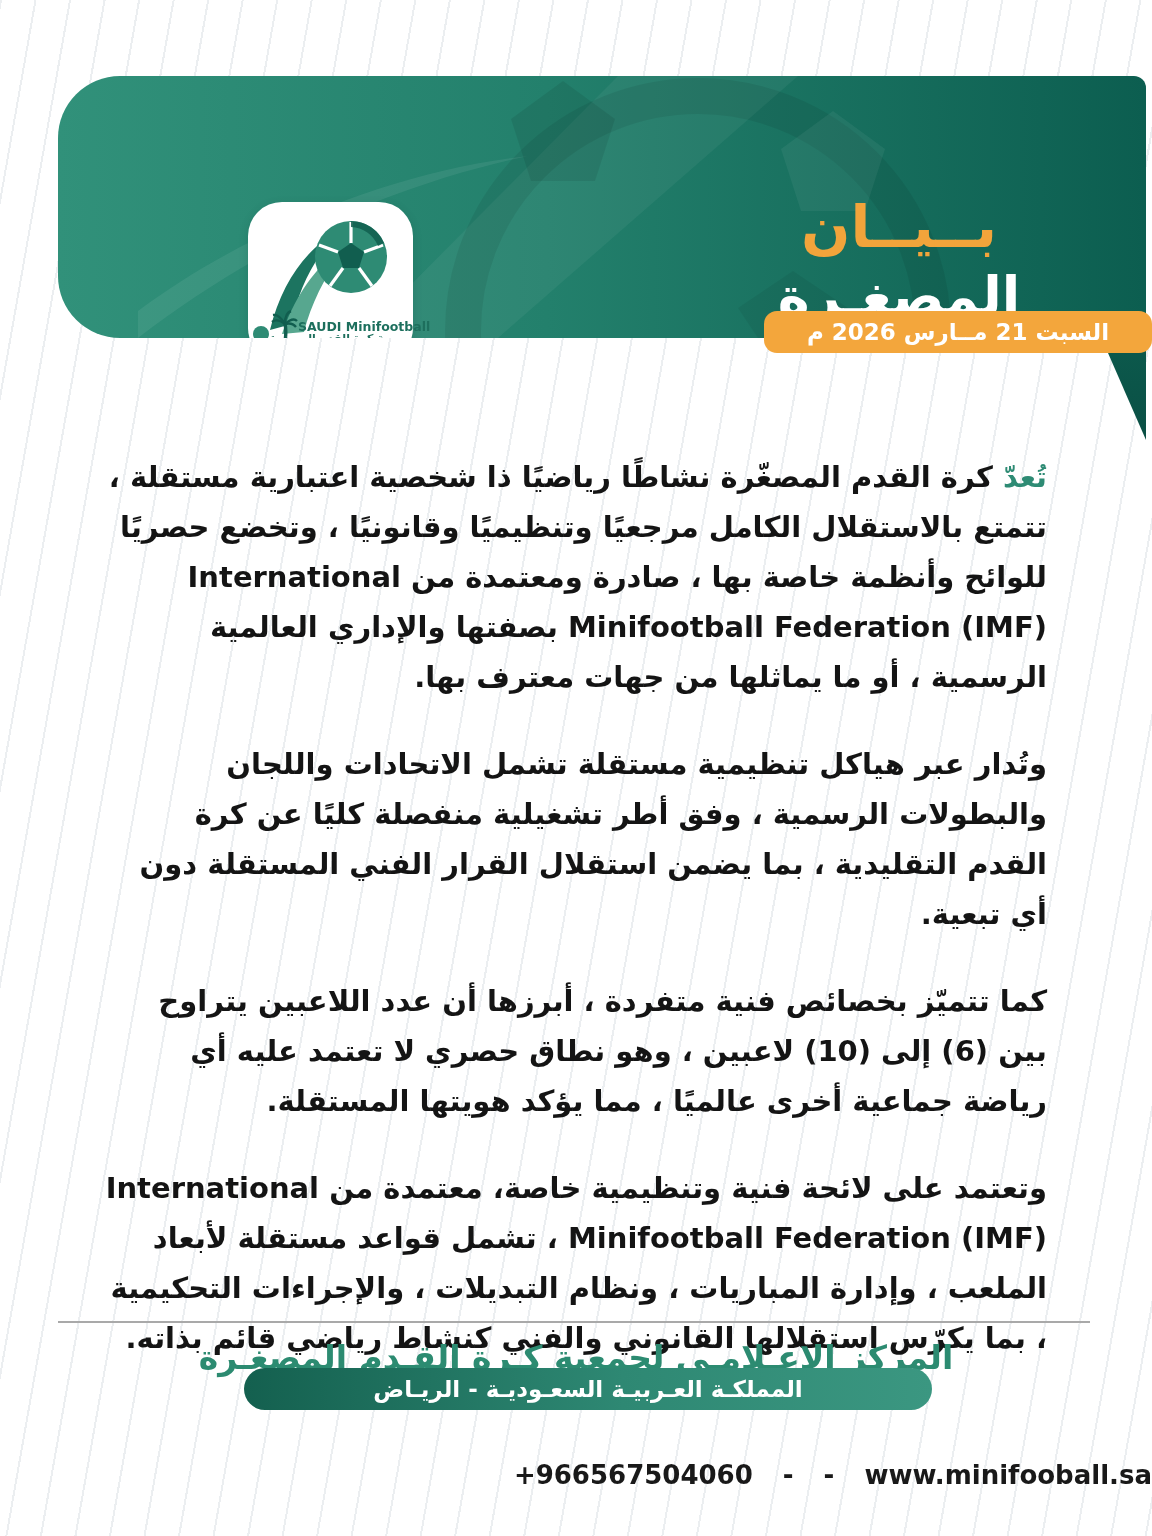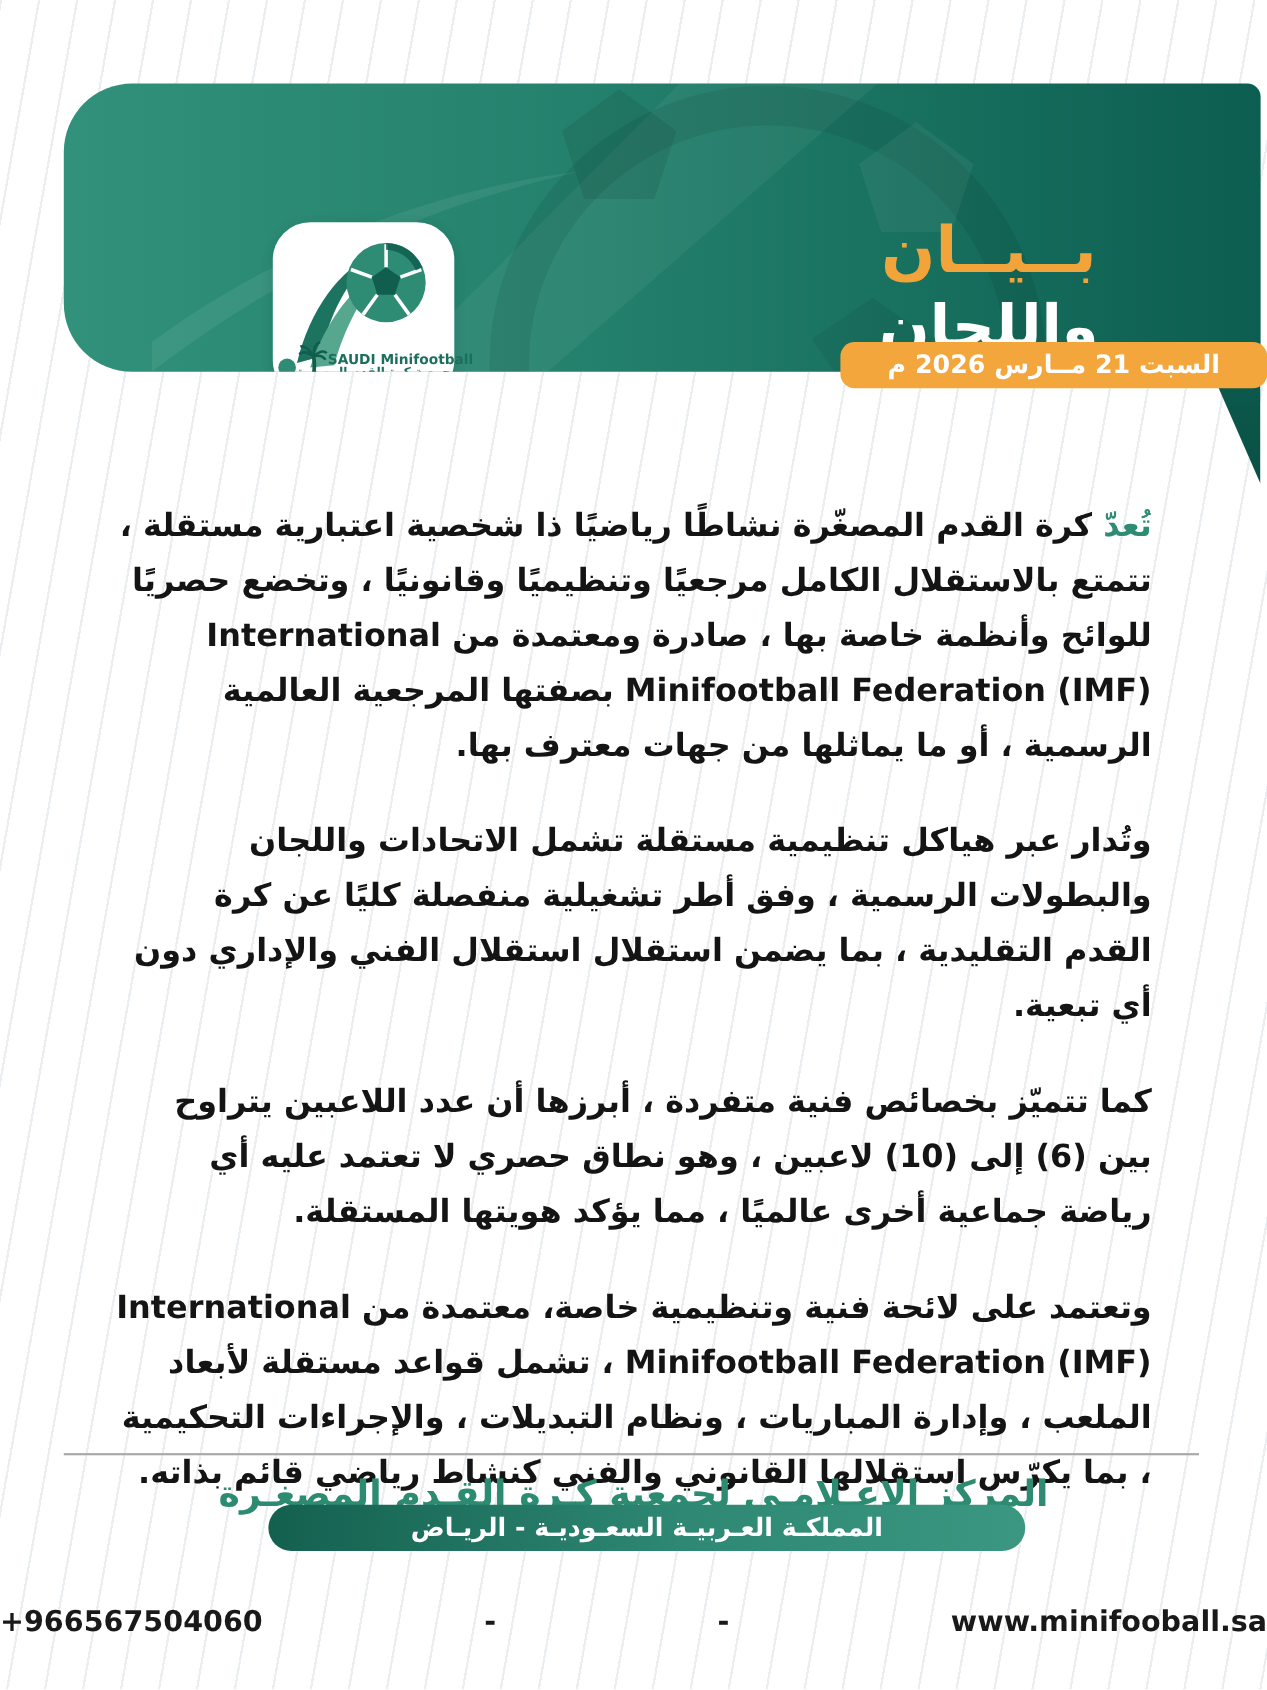--- a/index.html
+++ b/index.html
@@ -90,21 +90,21 @@
     position:absolute; left:244px; top:1368px; width:688px; height:42px; z-index:1;
     border-radius:21px;
     background:linear-gradient(90deg,#14604f 0%,#2e8873 55%,#3b9781 100%);
     display:flex; align-items:center; justify-content:center;
   }
   .location-pill span{
     color:#ffffff; font-size:23px; font-weight:bold; direction:rtl;
   }
   .contact-line{
     position:absolute; left:0; top:1460px; width:1152px; z-index:1;
-    display:flex; justify-content:space-between; align-items:center; gap:30px;
+    display:flex; justify-content:flex-end; align-items:center; gap:30px;
     direction:ltr; color:#191919; font-size:26px; font-weight:bold;
   }
 </style>
 </head>
 <body>
 
 <div class="page">
 
   <div class="header">
     <svg class="deco" viewBox="0 0 1088 262" preserveAspectRatio="none">
@@ -146,33 +146,33 @@
       </svg>
       <div class="logo-text">
         <div class="l1">SAUDI Minifootball</div>
         <div class="l2">جمعية كرة القدم المصغرة</div>
 
       </div>
     </div>
 
     <div class="titles">
       <div class="title-statement">بــيــان</div>
-      <div class="title-media">واللجان</div>
+      <div class="title-media">المصغـرة</div>
     </div>
   </div>
 
   <div class="header-fold"></div>
 
   <div class="date-pill">
     <span>السبت 21 مــارس 2026 م</span>
   </div>
 
   <div class="content">
-    <p><span class="lead">تُعدّ</span><span> كرة القدم المصغّرة نشاطًا رياضيًا ذا شخصية اعتبارية مستقلة ، تتمتع بالاستقلال الكامل مرجعيًا وتنظيميًا وقانونيًا ، وتخضع حصريًا للوائح وأنظمة خاصة بها ، صادرة ومعتمدة من International Minifootball Federation (IMF) بصفتها المرجعية العالمية الرسمية ، أو ما يماثلها من جهات معترف بها.</span></p>
-    <p><span>وتُدار عبر هياكل تنظيمية مستقلة تشمل الاتحادات واللجان والبطولات الرسمية ، وفق أطر تشغيلية منفصلة كليًا عن كرة القدم التقليدية ، بما يضمن استقلال استقلال الفني والإداري دون أي تبعية.</span></p>
+    <p><span class="lead">تُعدّ</span><span> كرة القدم المصغّرة نشاطًا رياضيًا ذا شخصية اعتبارية مستقلة ، تتمتع بالاستقلال الكامل مرجعيًا وتنظيميًا وقانونيًا ، وتخضع حصريًا للوائح وأنظمة خاصة بها ، صادرة ومعتمدة من International Minifootball Federation (IMF) بصفتها والإداري العالمية الرسمية ، أو ما يماثلها من جهات معترف بها.</span></p>
+    <p><span>وتُدار عبر هياكل تنظيمية مستقلة تشمل الاتحادات واللجان والبطولات الرسمية ، وفق أطر تشغيلية منفصلة كليًا عن كرة القدم التقليدية ، بما يضمن استقلال القرار الفني المستقلة دون أي تبعية.</span></p>
     <p><span>كما تتميّز بخصائص فنية متفردة ، أبرزها أن عدد اللاعبين يتراوح بين (6) إلى (10) لاعبين ، وهو نطاق حصري لا تعتمد عليه أي رياضة جماعية أخرى عالميًا ، مما يؤكد هويتها المستقلة.</span></p>
     <p><span>وتعتمد على لائحة فنية وتنظيمية خاصة، معتمدة من International Minifootball Federation (IMF) ، تشمل قواعد مستقلة لأبعاد الملعب ، وإدارة المباريات ، ونظام التبديلات ، والإجراءات التحكيمية ، بما يكرّس استقلالها القانوني والفني كنشاط رياضي قائم بذاته.</span></p>
   </div>
 
   <div class="footer-divider"></div>
 
   <div class="footer-heading">المركز الاعـلامـي لجمعية كـرة القـدم المصغـرة</div>
 
   <div class="location-pill">
     <span>المملكـة العـربيـة السعـوديـة - الريـاض</span>

